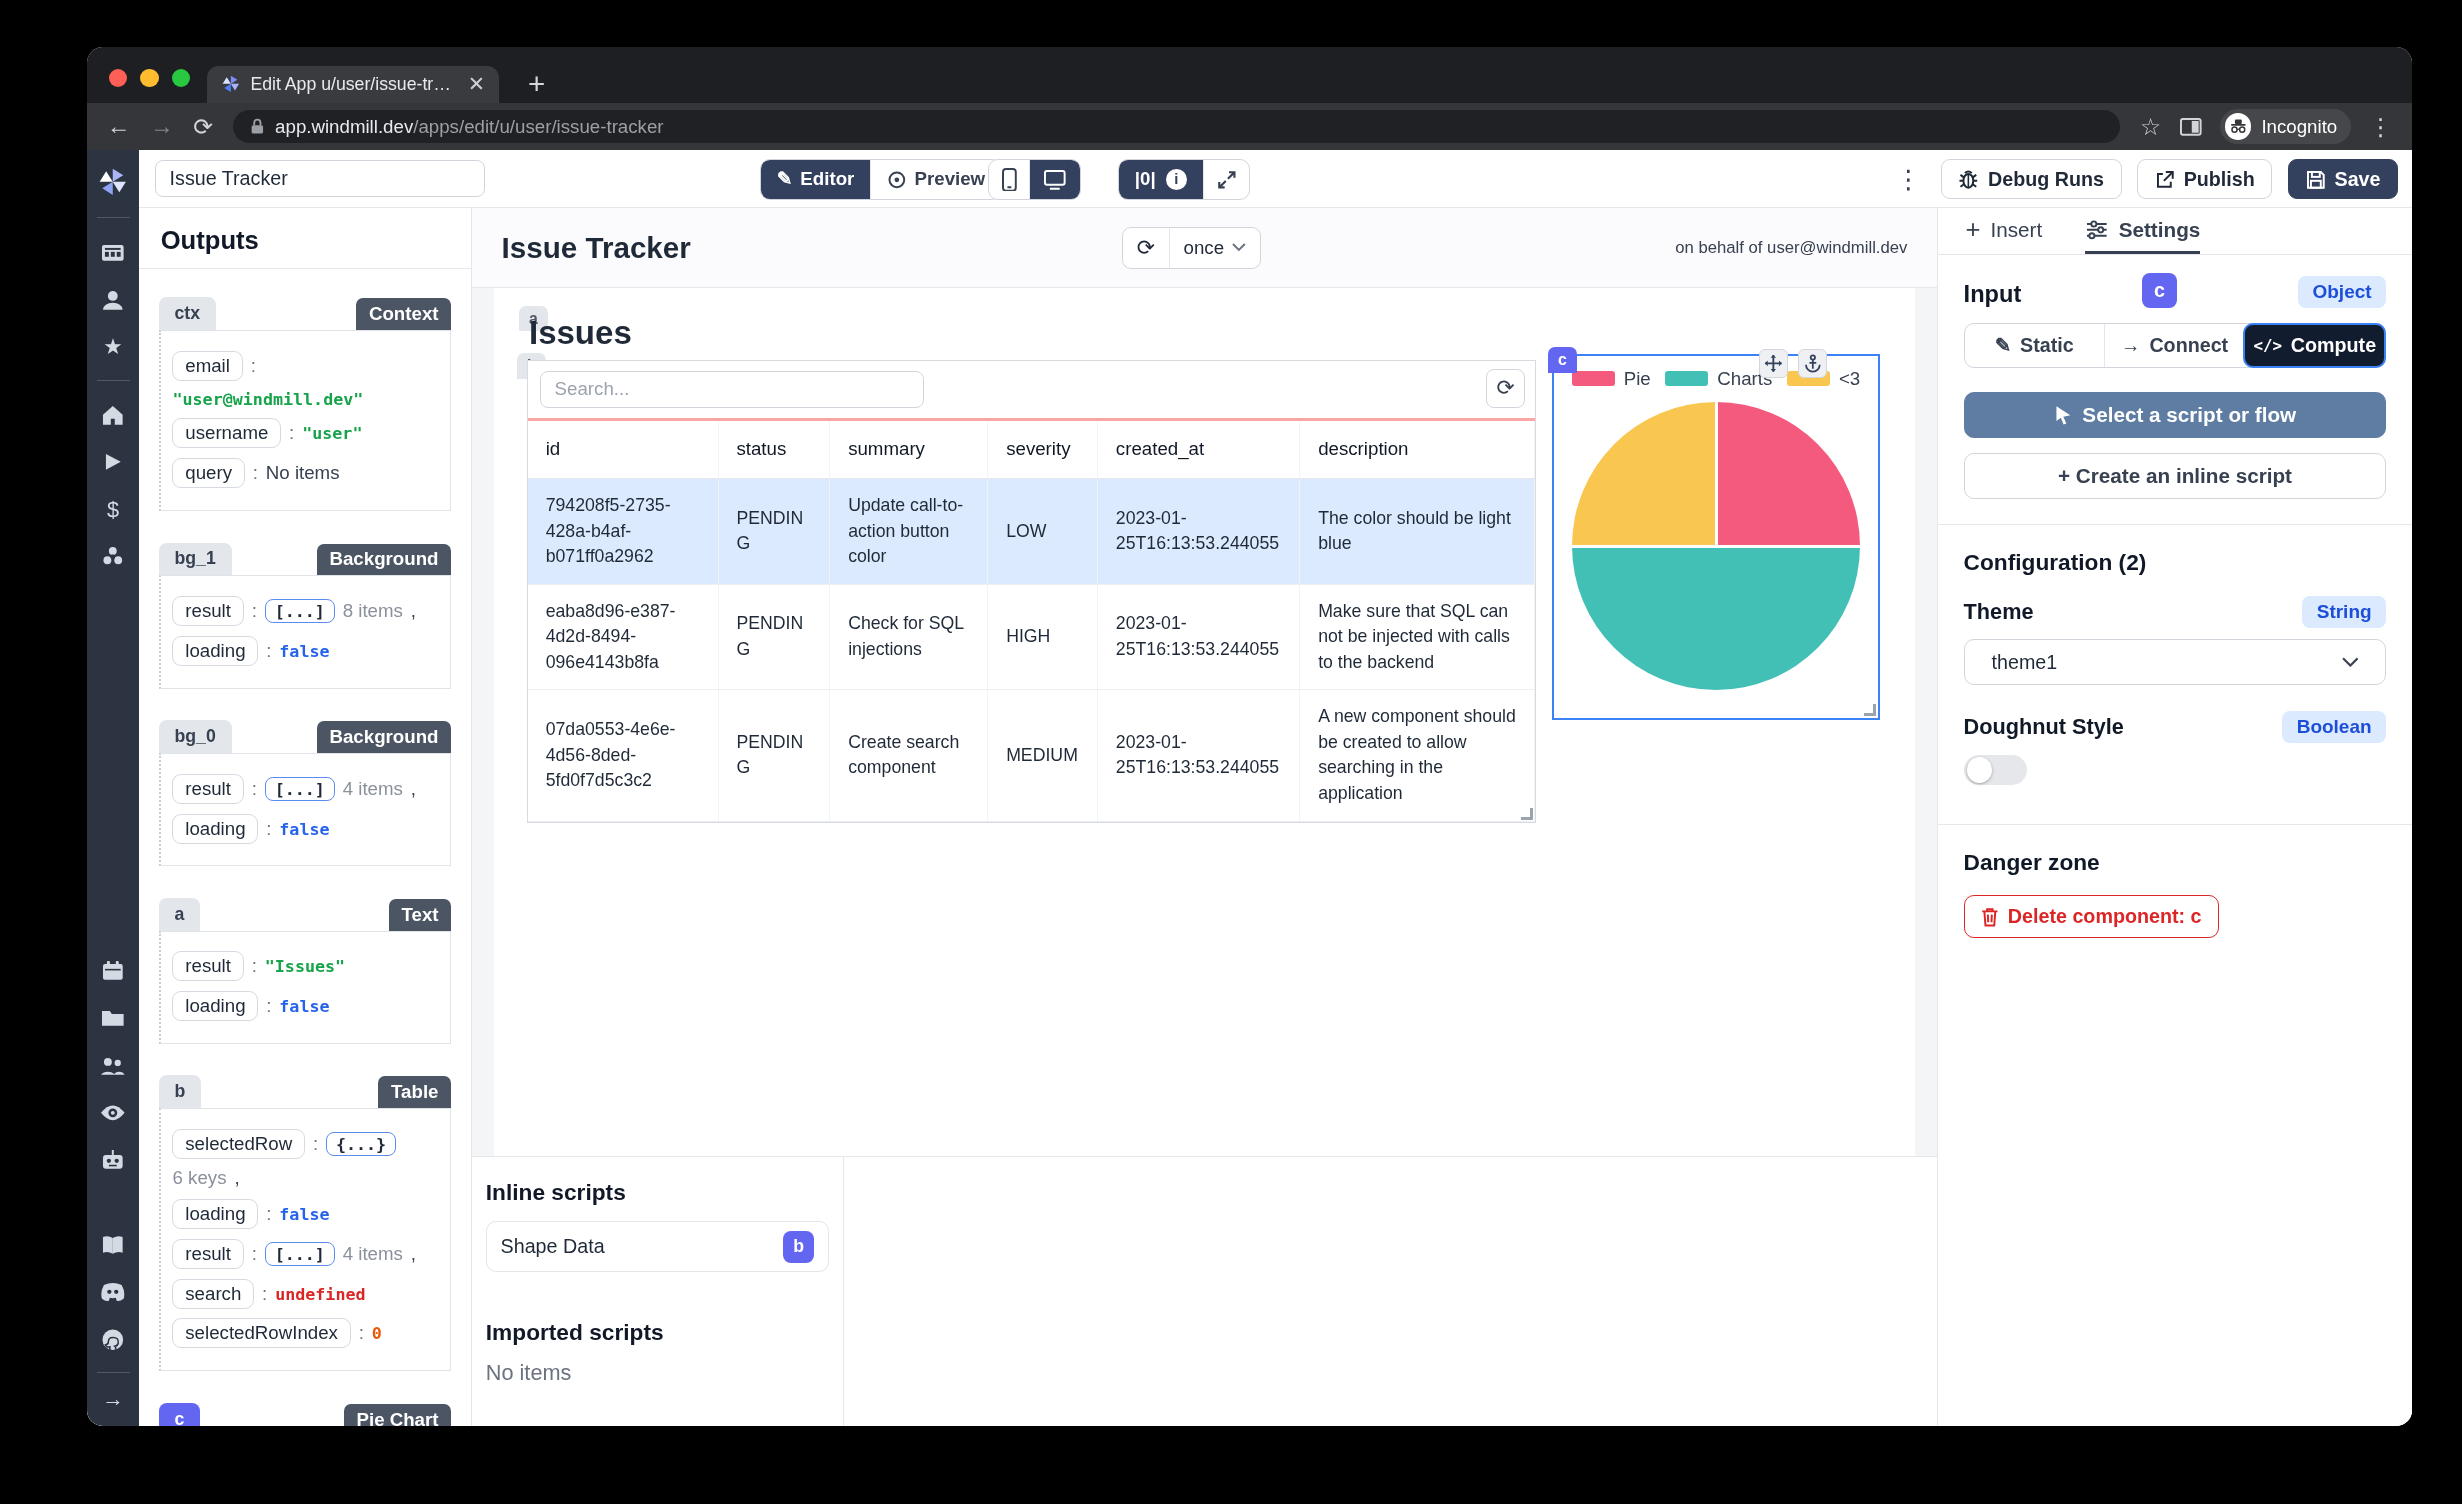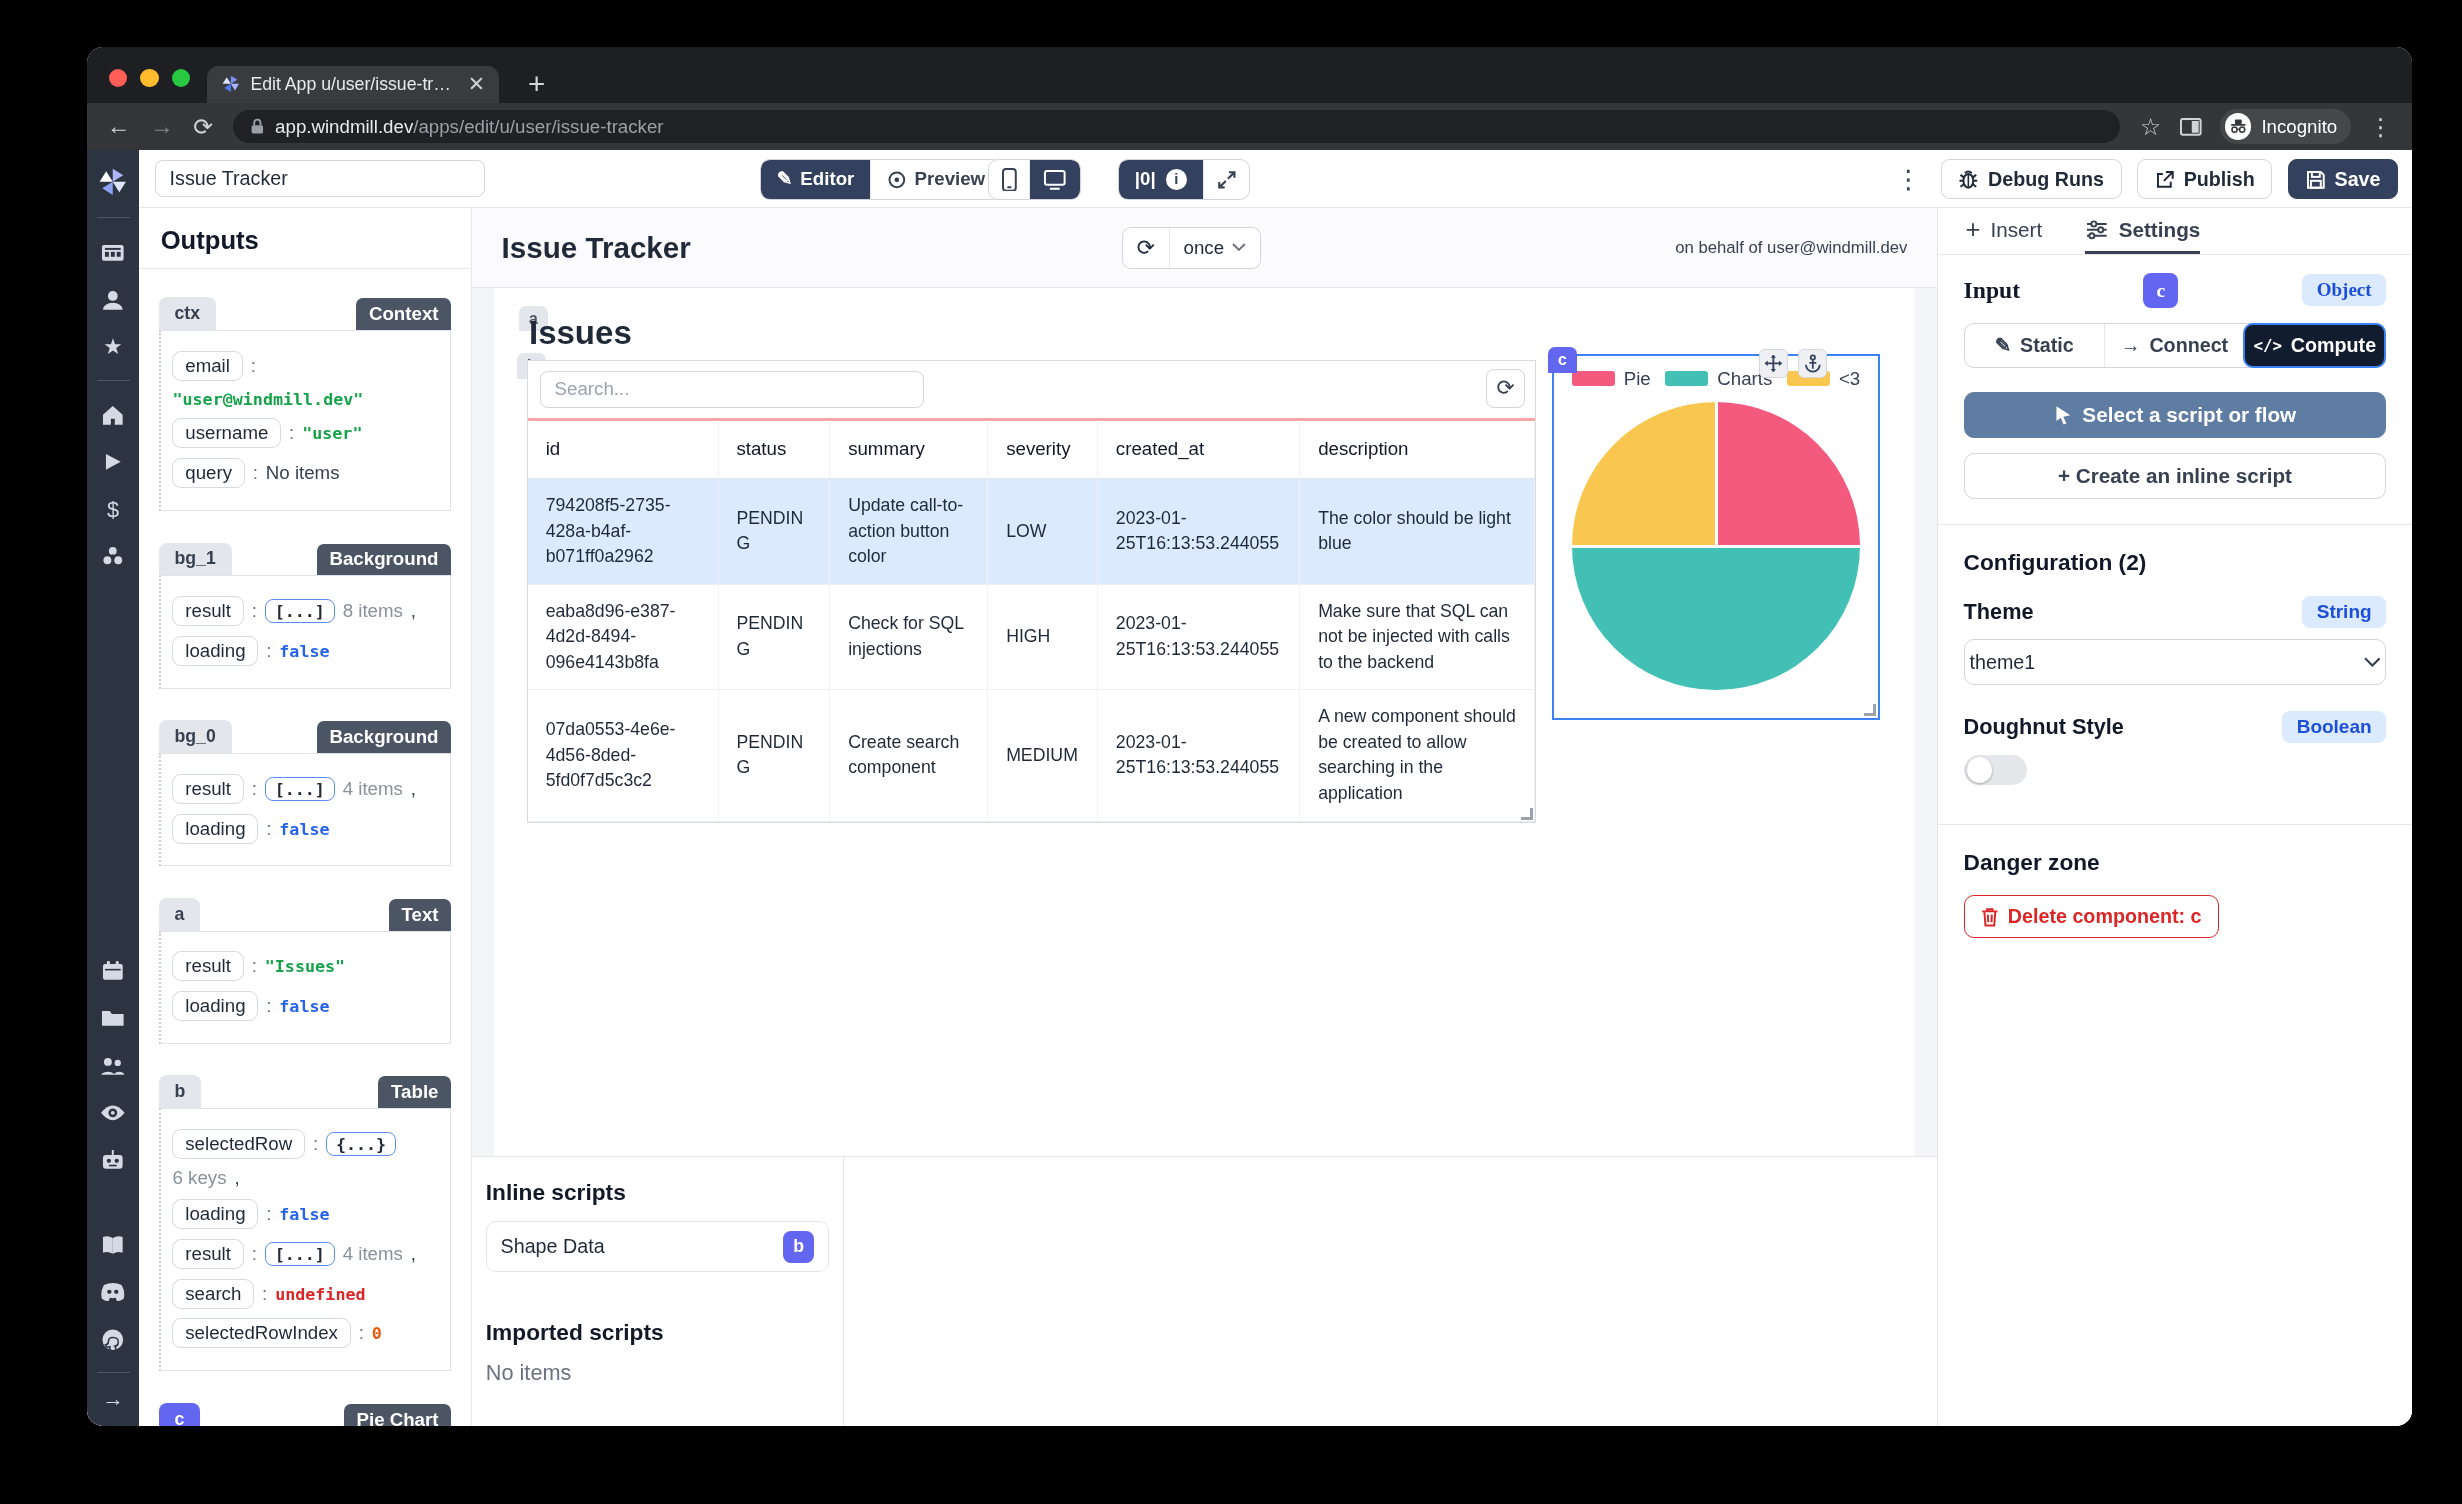--- a/index.html
+++ b/index.html
@@ -118,35 +118,35 @@
   .sp-row { display:flex; align-items:center; gap:17.7px; margin-top:43px; }
   .add-btn { display:flex; align-items:center; gap:5.9px; background:#33415e; color:#fff; font-size:18.7px; font-weight:700; border-radius:9.9px; padding:8.9px 17.7px; }
   .info-circ { width:23.6px; height:23.6px; border-radius:50%; background:#6b7280; color:#fff; font-size:14.8px; font-weight:700; display:flex; align-items:center; justify-content:center; margin-left:auto; }
 
   
   .rpanel { width:475px; border-left:1px solid #e5e7eb; background:#fff; flex:none; overflow:hidden; }
   .rp-tabs { height:47px; display:flex; align-items:stretch; gap:43px; padding:0 27.6px; border-bottom:1px solid #e5e7eb; }
   .rp-tab { display:flex; align-items:center; gap:9.9px; font-size:20.7px; color:#374151; border-bottom:3px solid transparent; }
   .rp-tab.active { border-bottom-color:#374151; font-weight:600; }
   .rp-body { padding:17.7px 25.6px; }
-  .input-row { display:flex; align-items:center; justify-content:space-between; margin-bottom:15.8px;font-family:Liberation Serif, serif; }
+  .input-row { display:flex; align-items:flex-end; justify-content:space-between; margin-bottom:15.8px; }
   .rp-h { font-size:23.6px; font-weight:700; color:#111827; }
   .cbadge { width:35px; height:35px; border-radius:7.9px; background:#6366f1; color:#fff; font-weight:700; font-size:19.7px; display:flex; align-items:center; justify-content:center; }
   .typebadge { background:#dbeafe; color:#1d4ed8; font-weight:700; font-size:19px; border-radius:7.9px; padding:4.9px 14.8px; }
   .seg3 { display:flex; border:1px solid #d1d5db; border-radius:9.9px; height:45px; margin-bottom:23.6px; }
   .seg3 .s3cell { flex:1; display:flex; align-items:center; justify-content:center; gap:8.9px; font-size:19.7px; font-weight:600; color:#374151; border-left:1px solid #e5e7eb; }
   .seg3 .s3cell:first-child { border-left:none; }
   .seg3 .s3cell.active { background:#111c2e; color:#fff; border:2px solid #3b82f6; border-radius:9.9px; margin:-1px; }
   .wide-btn { width:100%; height:46px; border:1px solid #d1d5db; border-radius:9.9px; background:#fff; font-size:20.7px; font-weight:600; color:#374151; display:flex; align-items:center; justify-content:center; gap:9.9px; margin-bottom:14.8px; }
   .wide-btn.blue { background:#5f7da3; border-color:#5f7da3; color:#fff; font-weight:700; }
   .rp-div { border-top:1px solid #e5e7eb; margin:25.6px -25.6px 23.6px; }
   .cfg-h { font-size:22.7px; font-weight:700; color:#111827; margin-bottom:19.7px; }
   .field-row { display:flex; align-items:center; justify-content:space-between; margin-bottom:11.8px; }
   .field-label { font-size:21.7px; font-weight:600; color:#111827; }
-  .selectbox { width:100%; height:46px; border:1px solid #d1d5db; border-radius:9.9px; display:flex; align-items:center; justify-content:space-between; padding:0 5px; font-size:19.7px; color:#1f2937; margin-bottom:25.6px; background:#fff; }
+  .selectbox { width:100%; height:46px; border:1px solid #d1d5db; border-radius:9.9px; display:flex; align-items:center; justify-content:space-between; padding:0 27px; font-size:19.7px; color:#1f2937; margin-bottom:25.6px; background:#fff; }
   .toggle { width:63px; height:30.5px; border-radius:984px; background:#e5e7eb; position:relative; margin-top:7.9px; }
   .knob { position:absolute; left:3px; top:2.5px; width:25.6px; height:25.6px; border-radius:50%; background:#fff; box-shadow:0 1px 3px rgba(0,0,0,.3); }
   .danger-btn { display:inline-flex; align-items:center; gap:8.9px; border:1.5px solid #dc2626; color:#dc2626; border-radius:9.9px; padding:8.9px 16.7px; font-size:19.7px; font-weight:700; background:#fff; }
   svg { display:block; }
 </style>
 </head>
 <body>
 
 <div class="stage">
 <div class="window">

